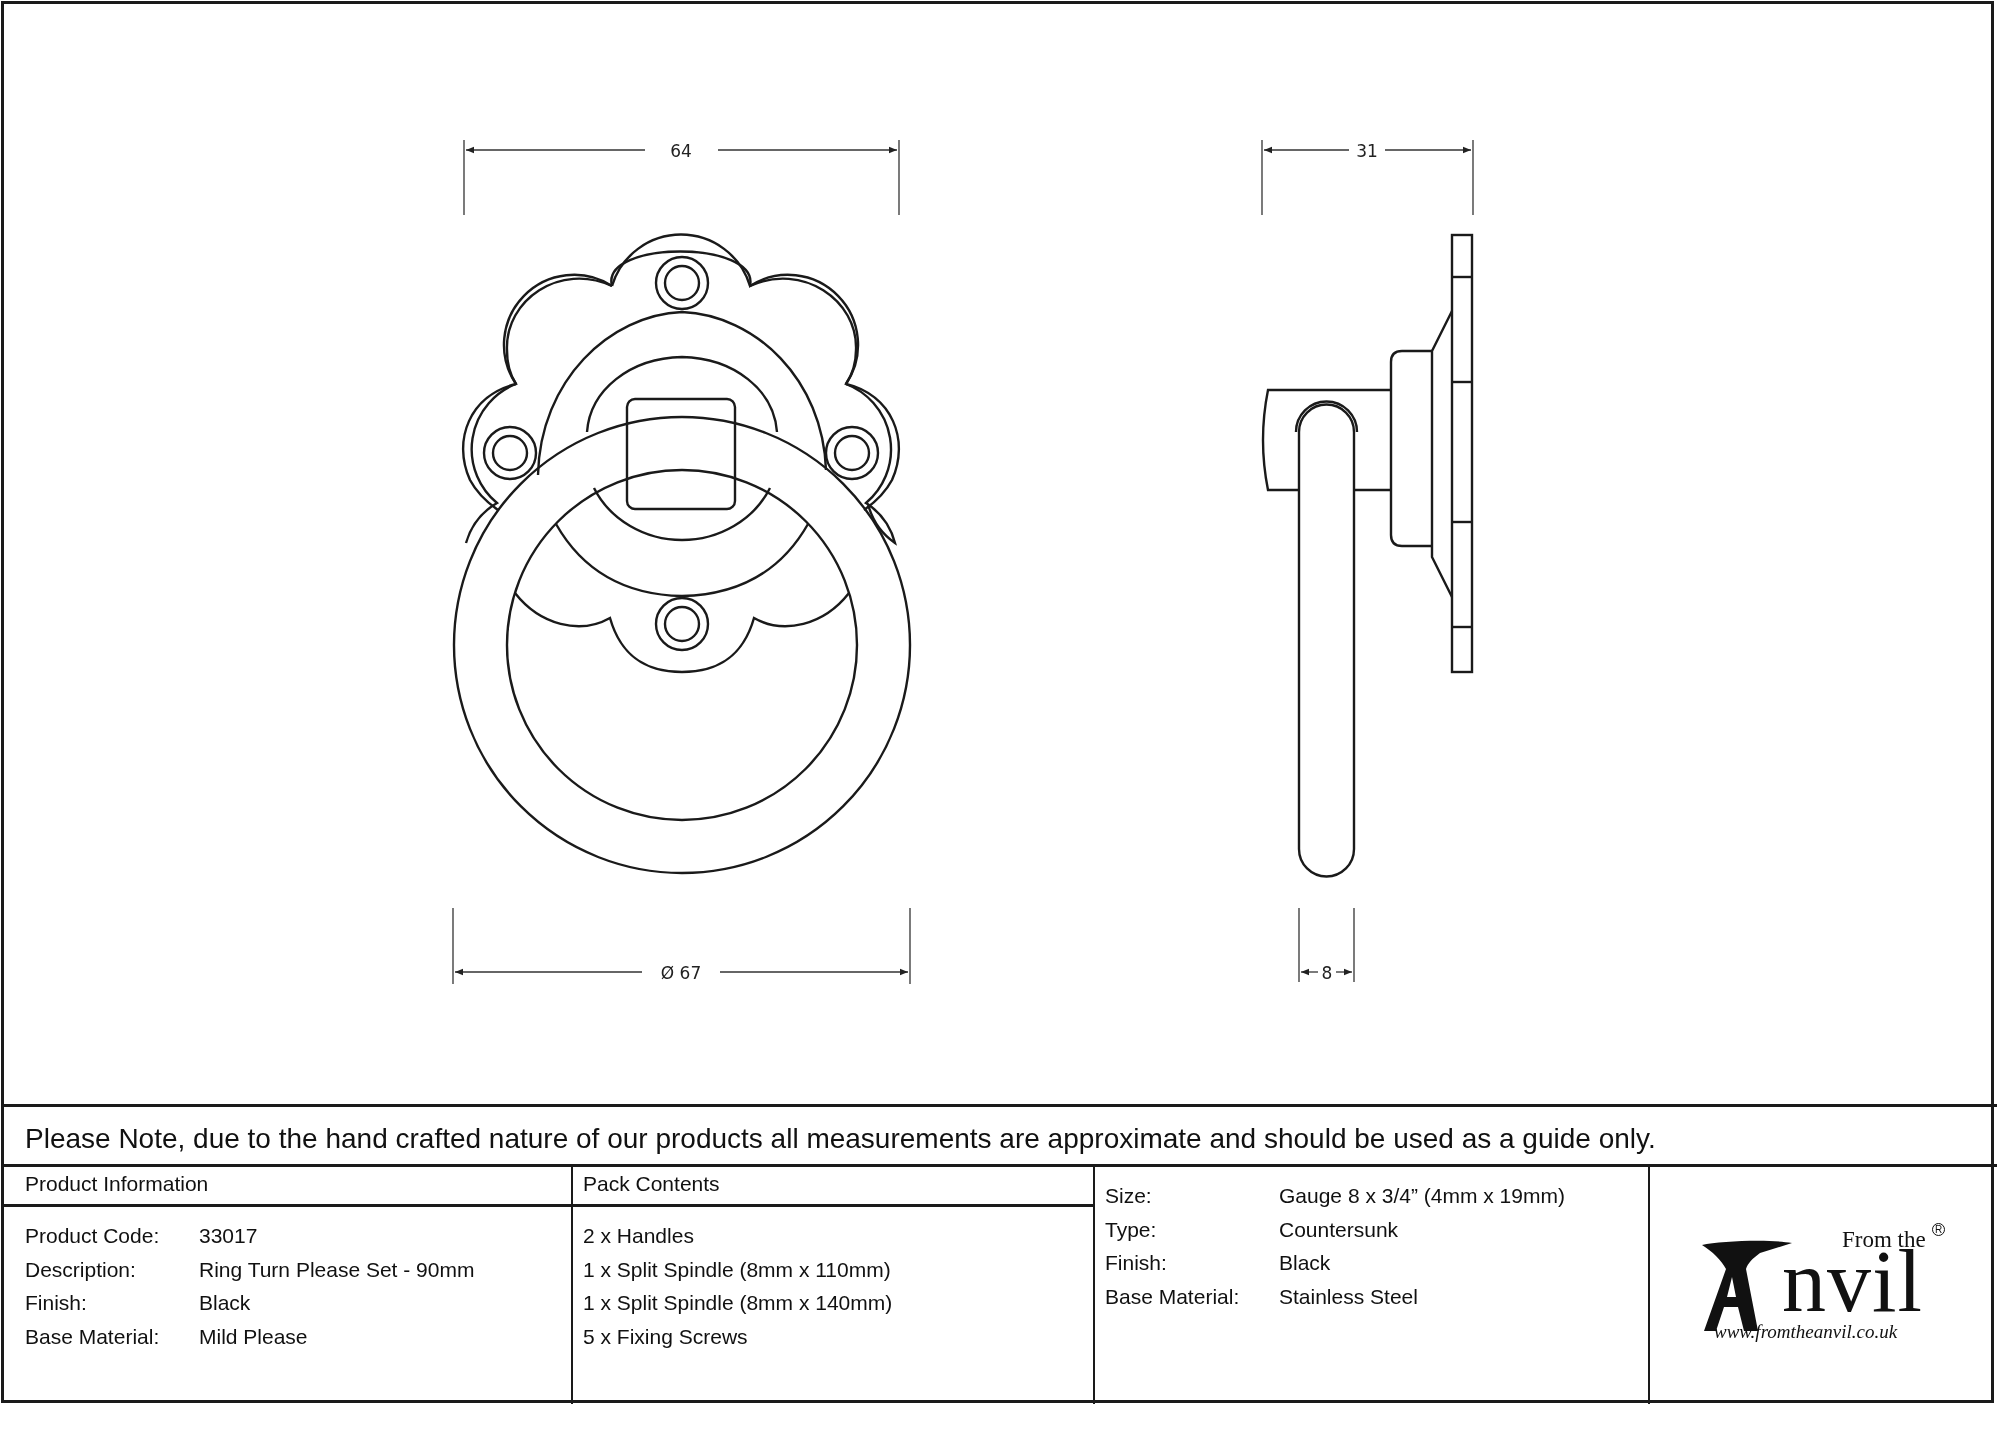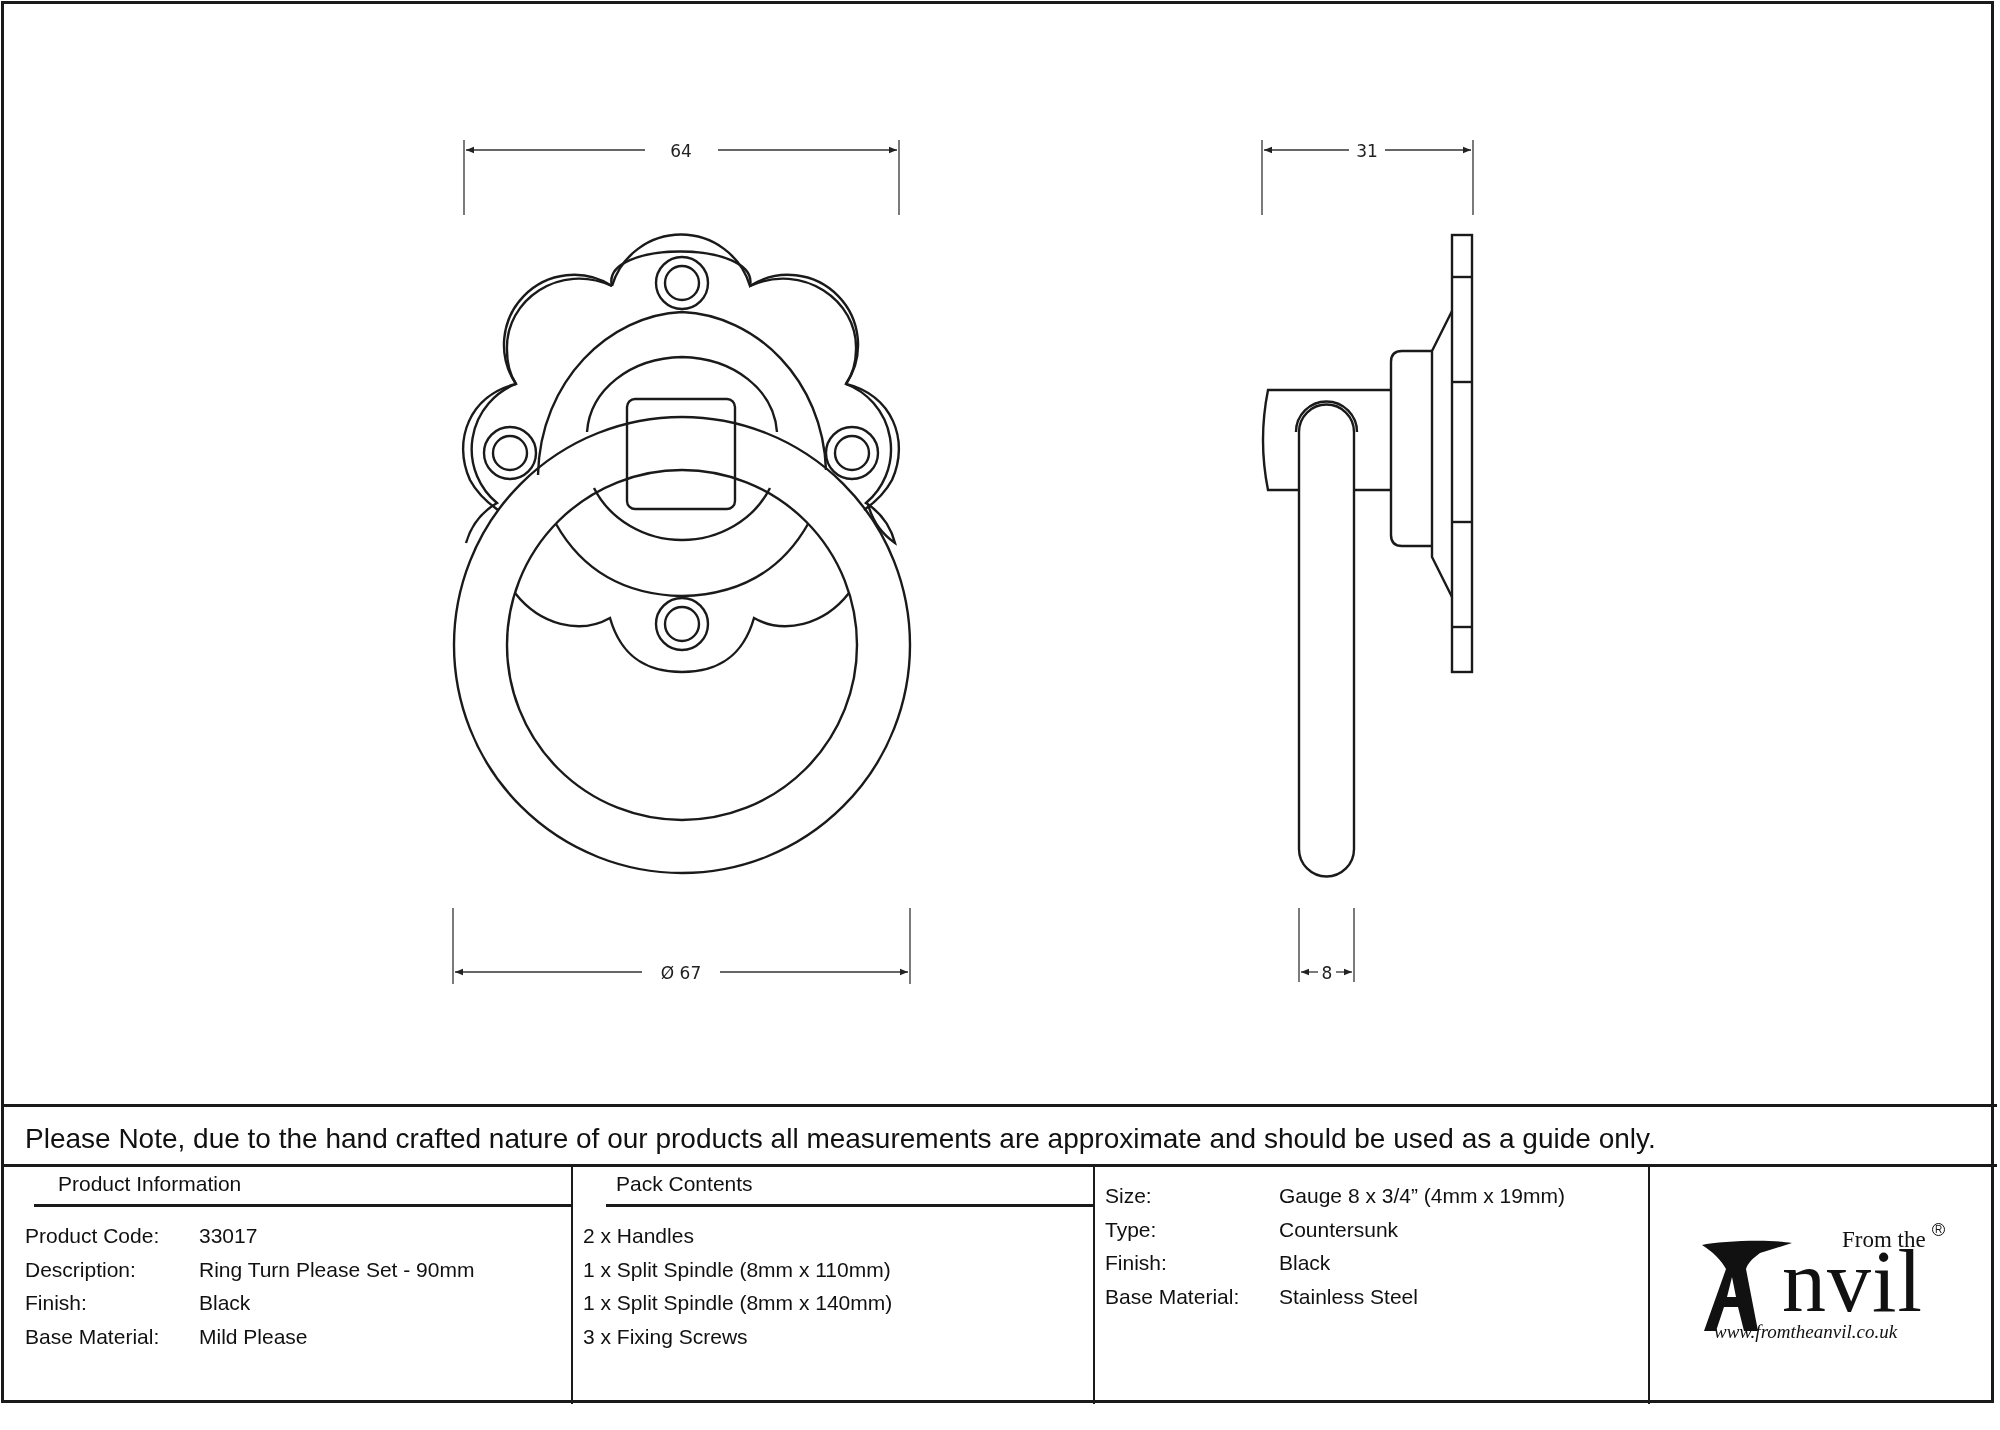--- a/index.html
+++ b/index.html
@@ -12,21 +12,21 @@
           border-top:3px solid #1a1a1a; box-sizing:border-box; }
   .note span { position:absolute; left:24px; top:16px; font-size:28px; }
   .table { position:absolute; left:1px; top:1164px; width:1996px; height:240px;
            border-top:3px solid #1a1a1a; box-sizing:border-box; }
   .col { position:absolute; top:0; height:100%; box-sizing:border-box; }
   .col.c1 { left:0; width:570px; }
   .col.c2 { left:570px; width:522px; border-left:2px solid #1a1a1a; }
   .col.c3 { left:1092px; width:555px; border-left:2px solid #1a1a1a; }
   .col.c4 { left:1647px; width:349px; border-left:2px solid #1a1a1a; }
   .col-head { height:40px; border-bottom:3px solid #1a1a1a; box-sizing:border-box;
-              font-size:21px; padding:5px 0 0 24px;margin-left:33px; }
+              font-size:21px; padding:5px 0 0 24px; }
   .col.c2 .col-head, .col.c3 .col-head { padding-left:10px; }
   .rows { padding:15px 0 0 24px; }
   .col.c2 .rows, .col.c3 .rows { padding-left:10px; }
   .row { font-size:21px; height:33.5px; line-height:28px; white-space:nowrap; display:flex; }
   .row .k { width:174px; display:inline-block; }
   .logo { position:absolute; left:50px; top:60px; width:250px; height:130px; }
   .logo-from { position:absolute; left:108px; top:0px; font-family:"Liberation Serif", serif; font-size:23px;margin-left:34px; }
   .logo-anvil { position:absolute; left:96px; top:10px; font-family:"Liberation Serif", serif; font-size:88px; letter-spacing:1px; line-height:90px; }
   .logo-url { position:absolute; left:14px; top:94px; font-family:"Liberation Serif", serif; font-style:italic; font-size:19px; }
   .logo-reg { position:absolute; left:232px; top:-4px; font-size:10px; border:1px solid #111; border-radius:50%; width:11px; height:11px; line-height:11px; text-align:center; }
@@ -174,21 +174,21 @@
         </div>
     </div>
   </div>
 
   <div class="col c2">
     <div class="col-head">Pack Contents</div>
     <div class="rows">
       <div class="row">2 x Handles</div>
       <div class="row">1 x Split Spindle (8mm x 110mm)</div>
       <div class="row">1 x Split Spindle (8mm x 140mm)</div>
-      <div class="row">3 x Fixing Screws</div>
+      <div class="row">5 x Fixing Screws</div>
     </div>
   </div>
 
   <div class="col c3">
     <div class="rows">
       <div class="row">
           <span class="k">Size:</span>
           <span>Gauge 8 x 3/4” (4mm x 19mm)</span>
         </div>
       <div class="row">

